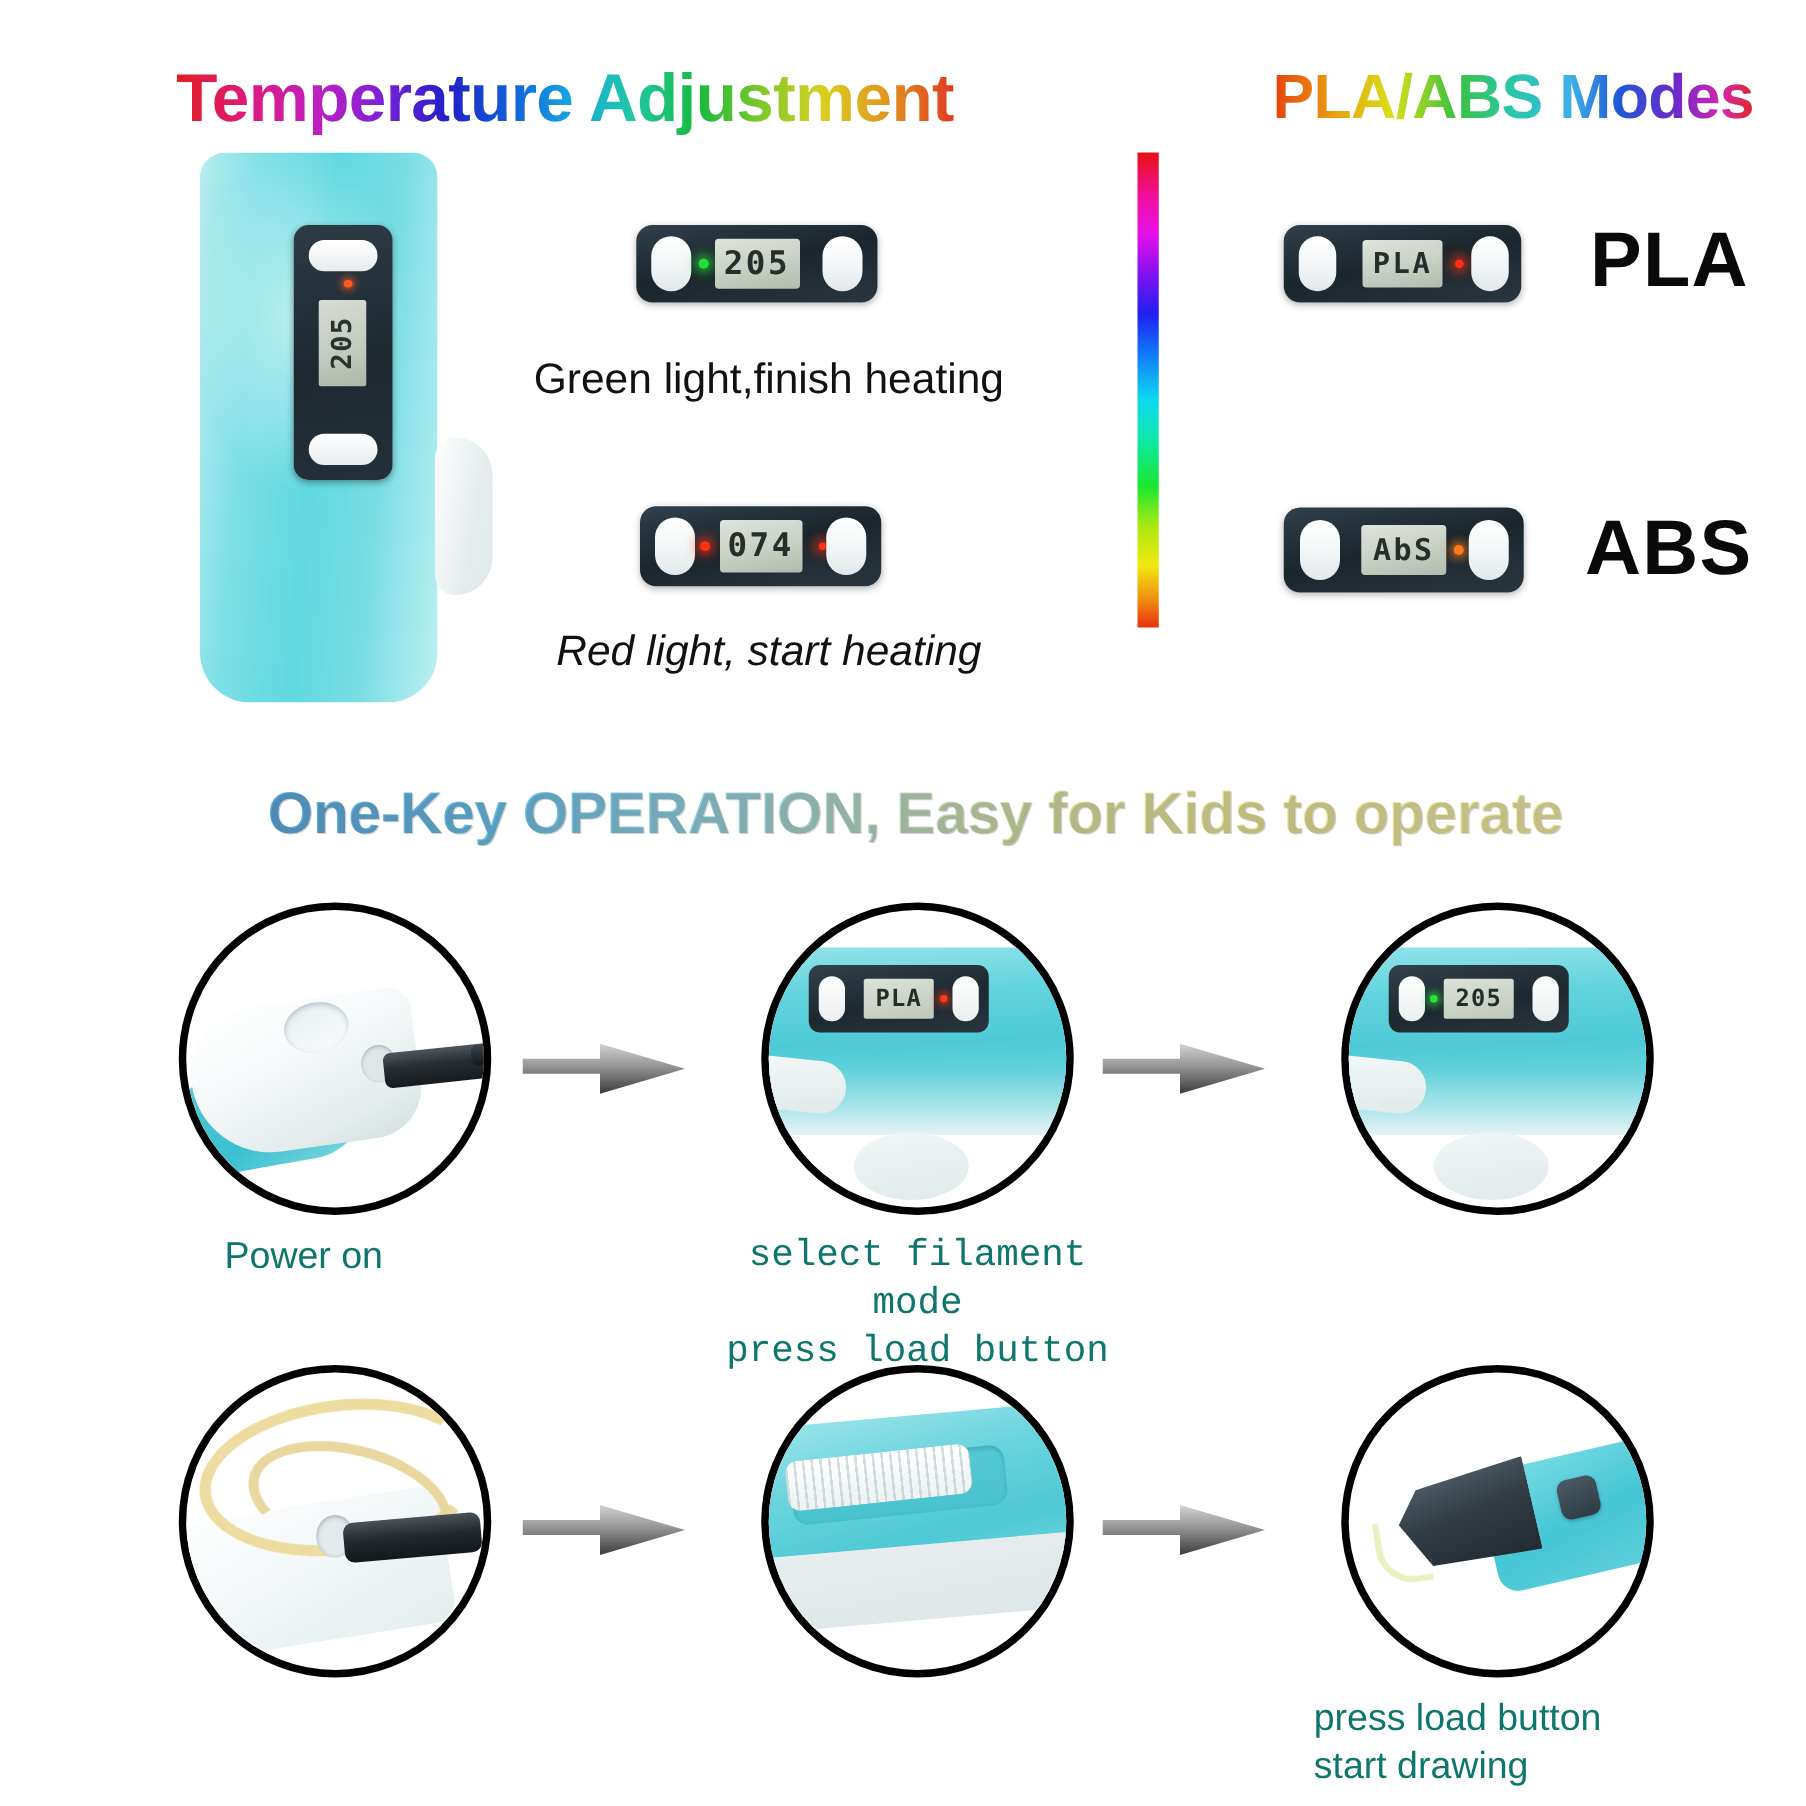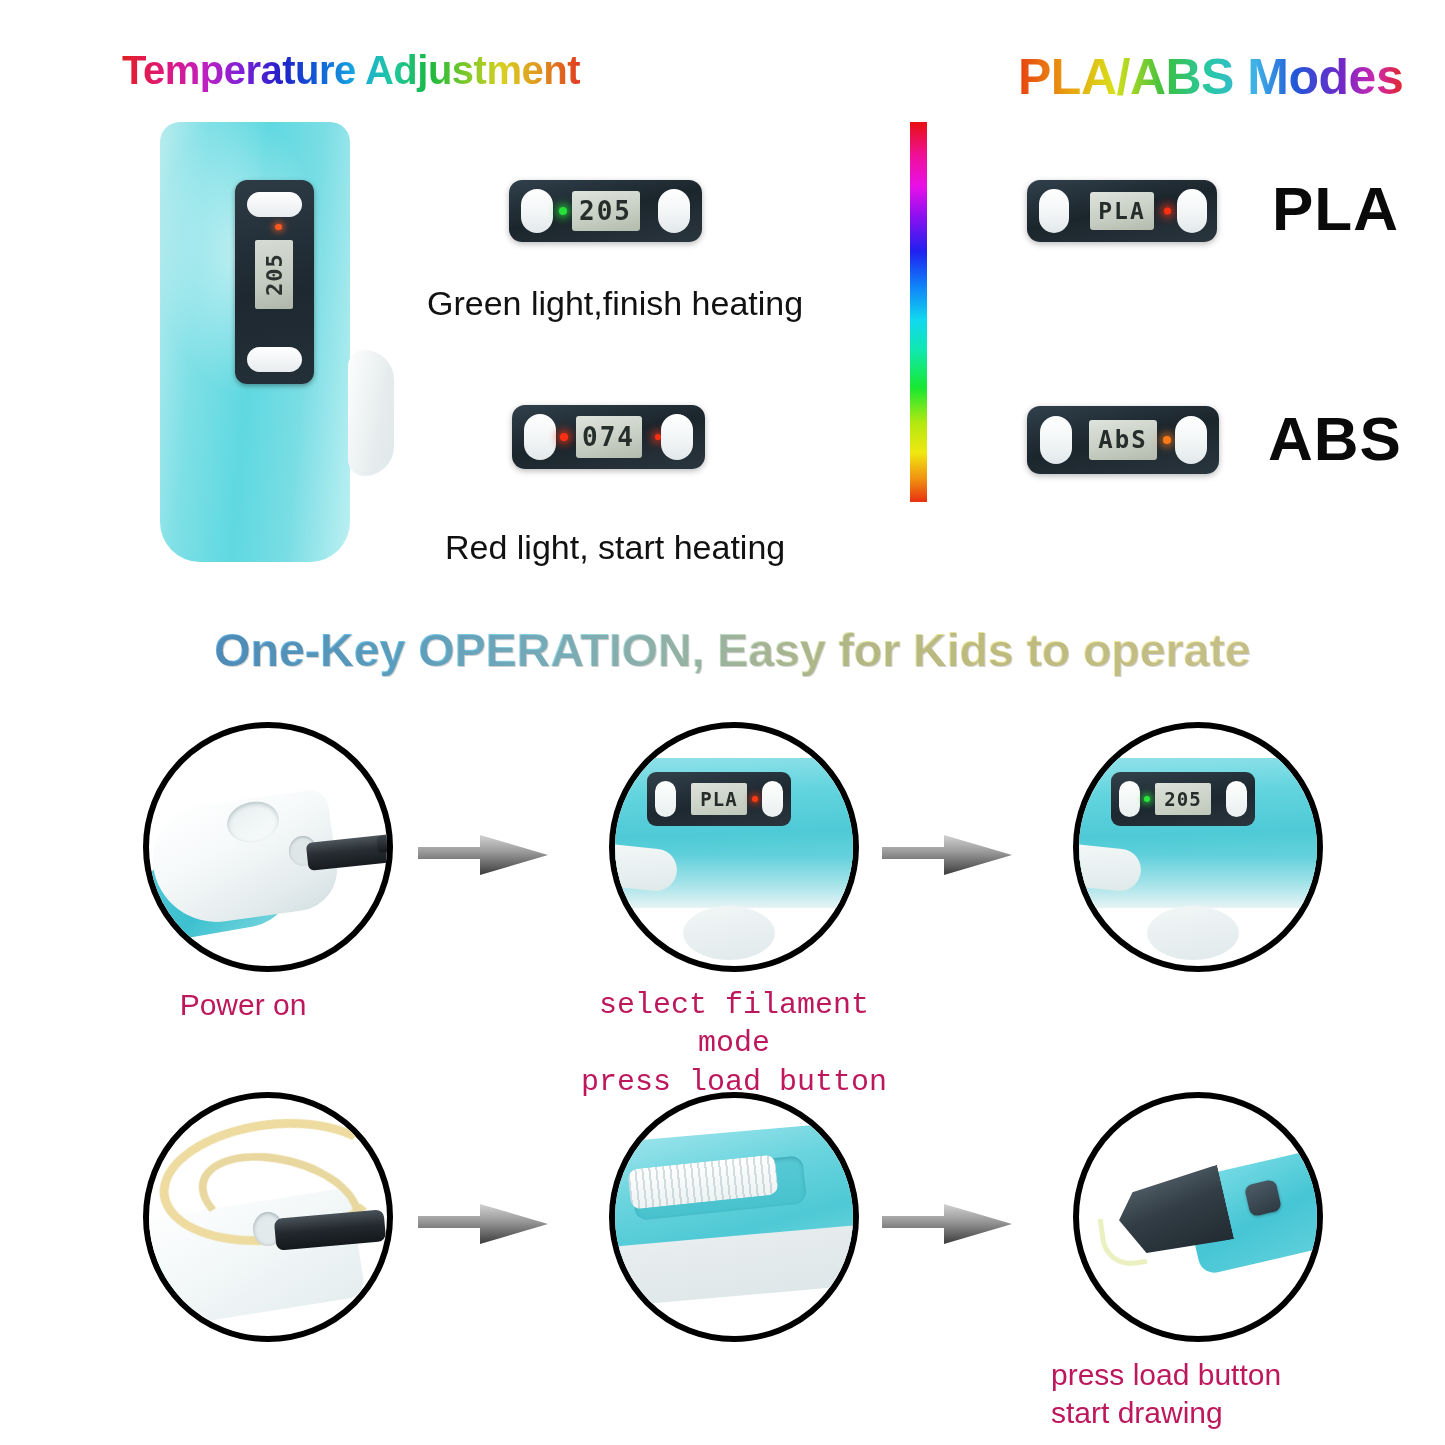--- a/index.html
+++ b/index.html
@@ -20,23 +20,23 @@
   .rainbow-title {
     position: absolute;
     font-weight: bold;
     white-space: nowrap;
     -webkit-background-clip: text;
     background-clip: text;
     color: transparent;
     text-shadow: none;
   }
   #title-temp {
-    left: 122px;
+    left: 141px;
     top: 48px;
-    font-size: 40px;
+    font-size: 54px;
     letter-spacing: -0.5px;
     background-image: linear-gradient(90deg,
       #e02020 0%, #e0187a 9%, #c020c0 18%, #8020d8 26%,
       #2020c8 35%, #1060d8 43%, #18a8e0 51%,
       #20c8a0 59%, #18b840 67%, #7ac82a 75%,
       #d8d020 83%, #e09820 91%, #e03a20 100%);
   }
   #title-modes {
     left: 1018px;
     top: 48px;
@@ -214,21 +214,21 @@
 
   
   .caption {
     position: absolute;
     font-size: 34px;
     color: #111;
     white-space: nowrap;
     font-family: "Liberation Sans", sans-serif;
   }
   #cap-green { left: 427px; top: 284px; }
-  #cap-red   { left: 445px; top: 528px; }
+  #cap-red   { left: 445px; top: 502px; font-style: italic; }
 
   .mode-label {
     position: absolute;
     font-size: 62px;
     font-weight: bold;
     color: #0a0a0a;
     letter-spacing: 1px;
   }
   #label-pla { left: 1272px; top: 173px; }
   #label-abs { left: 1268px; top: 403px; }
@@ -246,21 +246,21 @@
     border: 6px solid #000;
     background: #fff;
     overflow: hidden;
     position: relative;
     margin: 0 auto;
   }
   .step .step-label {
     margin-top: 14px;
     font-size: 30px;
     line-height: 1.28;
-    color: #be185d;
+    color: #0f766e;
     white-space: pre-line;
   }
   #step-1 { left: 143px; top: 722px; }
   #step-2 { left: 609px; top: 722px; }
   #step-3 { left: 1073px; top: 722px; }
   #step-4 { left: 143px; top: 1092px; }
   #step-5 { left: 609px; top: 1092px; }
   #step-6 { left: 1073px; top: 1092px; }
 
   #step-1 .step-label { margin-left: -50px; }

